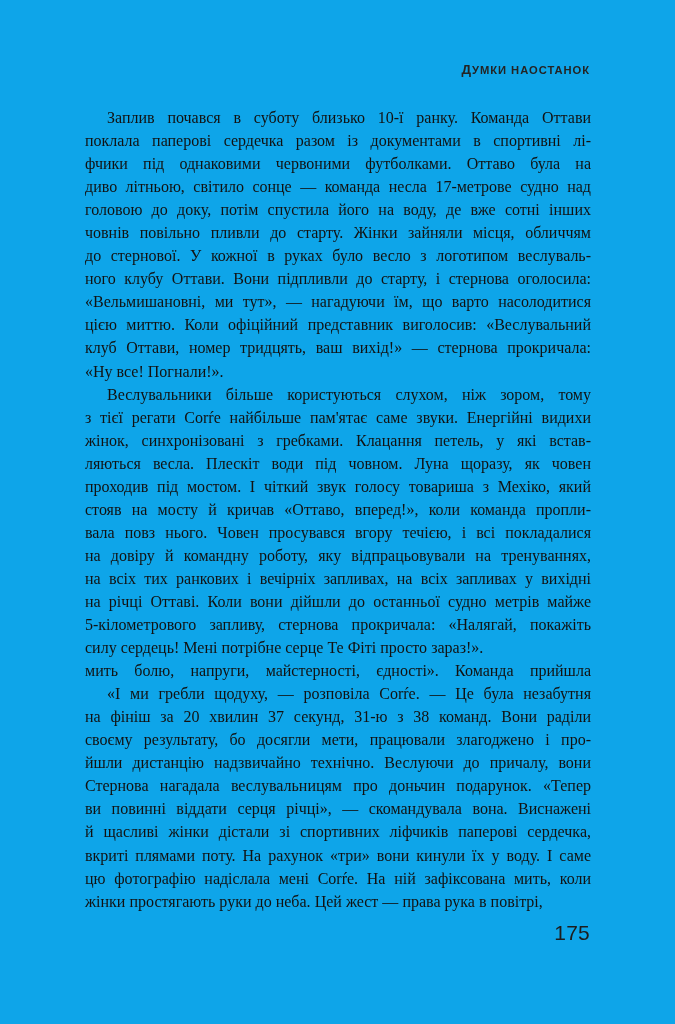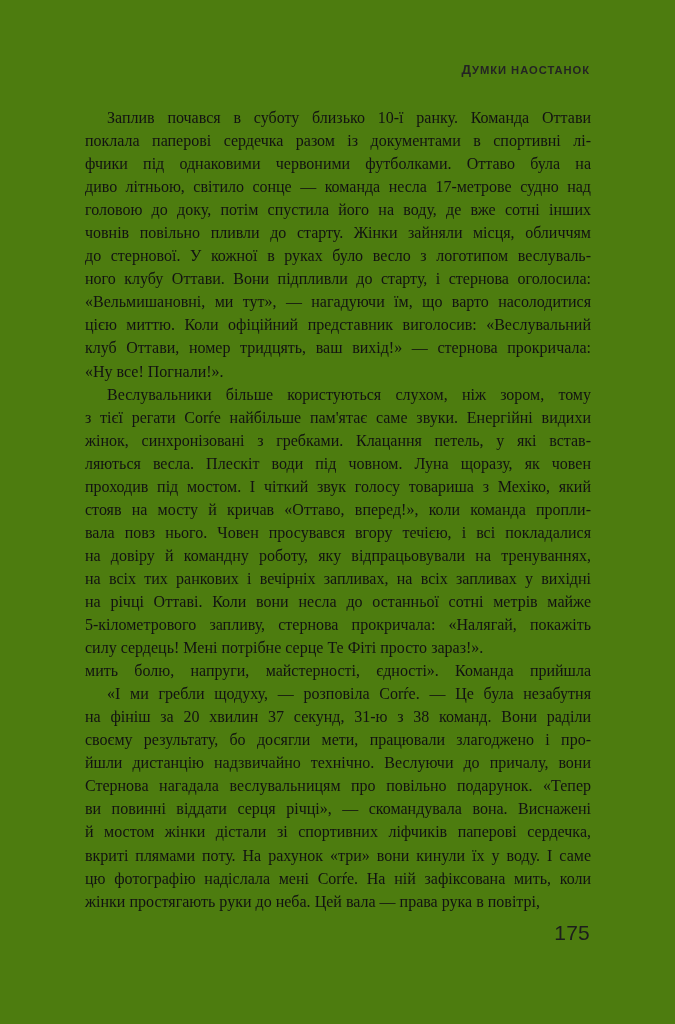--- a/index.html
+++ b/index.html
@@ -95,21 +95,21 @@
     font-family: "Liberation Sans", "DejaVu Sans", sans-serif;
     font-size: 21px;
     font-weight: 400;
     letter-spacing: 0.01em;
     color: #1d1d1d;
   }
 </style>
 </head>
 <body>
 
-<div class="page" style="background: #4d7c0f;">
+<div class="page" style="background: #0ea5e9;">
 
   <div class="running-header">
     <span class="rh-cap">Д</span><span>умки наостанок</span>
   </div>
 
   <div class="text-column">
       <p class="para">
         <span class="ln indent">Заплив почався в суботу близько 10-ї ранку. Команда Оттави</span>
         <span class="ln">поклала паперові сердечка разом із документами в спортивні лі-</span>
         <span class="ln">фчики під однаковими червоними футболками. Оттаво була на</span>
@@ -126,34 +126,34 @@
       <p class="para">
         <span class="ln indent">Веслувальники більше користуються слухом, ніж зором, тому</span>
         <span class="ln">з тієї регати Corŕe найбільше пам'ятає саме звуки. Енергійні видихи</span>
         <span class="ln">жінок, синхронізовані з гребками. Клацання петель, у які встав-</span>
         <span class="ln">ляються весла. Плескіт води під човном. Луна щоразу, як човен</span>
         <span class="ln">проходив під мостом. І чіткий звук голосу товариша з Мехіко, який</span>
         <span class="ln">стояв на мосту й кричав «Оттаво, вперед!», коли команда пропли-</span>
         <span class="ln">вала повз нього. Човен просувався вгору течією, і всі покладалися</span>
         <span class="ln">на довіру й командну роботу, яку відпрацьовували на тренуваннях,</span>
         <span class="ln">на всіх тих ранкових і вечірніх запливах, на всіх запливах у вихідні</span>
-        <span class="ln">на річці Оттаві. Коли вони несла до останньої сотні метрів майже</span>
+        <span class="ln">на річці Оттаві. Коли вони дійшли до останньої судно метрів майже</span>
         <span class="ln">5-кілометрового запливу, стернова прокричала: «Налягай, покажіть</span>
         <span class="ln last">силу сердець! Мені потрібне серце Те Фіті просто зараз!».</span>
       </p>
       <p class="para">
         <span class="ln">мить болю, напруги, майстерності, єдності». Команда прийшла</span>
         <span class="ln indent">«І ми гребли щодуху, — розповіла Corŕe. — Це була незабутня</span>
         <span class="ln">на фініш за 20 хвилин 37 секунд, 31-ю з 38 команд. Вони раділи</span>
         <span class="ln">своєму результату, бо досягли мети, працювали злагоджено і про-</span>
         <span class="ln">йшли дистанцію надзвичайно технічно. Веслуючи до причалу, вони</span>
-        <span class="ln">Стернова нагадала веслувальницям про повільно подарунок. «Тепер</span>
+        <span class="ln">Стернова нагадала веслувальницям про доньчин подарунок. «Тепер</span>
         <span class="ln">ви повинні віддати серця річці», — скомандувала вона. Виснажені</span>
-        <span class="ln">й мостом жінки дістали зі спортивних ліфчиків паперові сердечка,</span>
+        <span class="ln">й щасливі жінки дістали зі спортивних ліфчиків паперові сердечка,</span>
         <span class="ln">вкриті плямами поту. На рахунок «три» вони кинули їх у воду. І саме</span>
         <span class="ln">цю фотографію надіслала мені Corŕe. На ній зафіксована мить, коли</span>
-        <span class="ln last">жінки простягають руки до неба. Цей вала — права рука в повітрі,</span>
+        <span class="ln last">жінки простягають руки до неба. Цей жест — права рука в повітрі,</span>
       </p>
     </div>
 
   <div class="folio">175</div>
 
 </div>
 
 </body></html>

